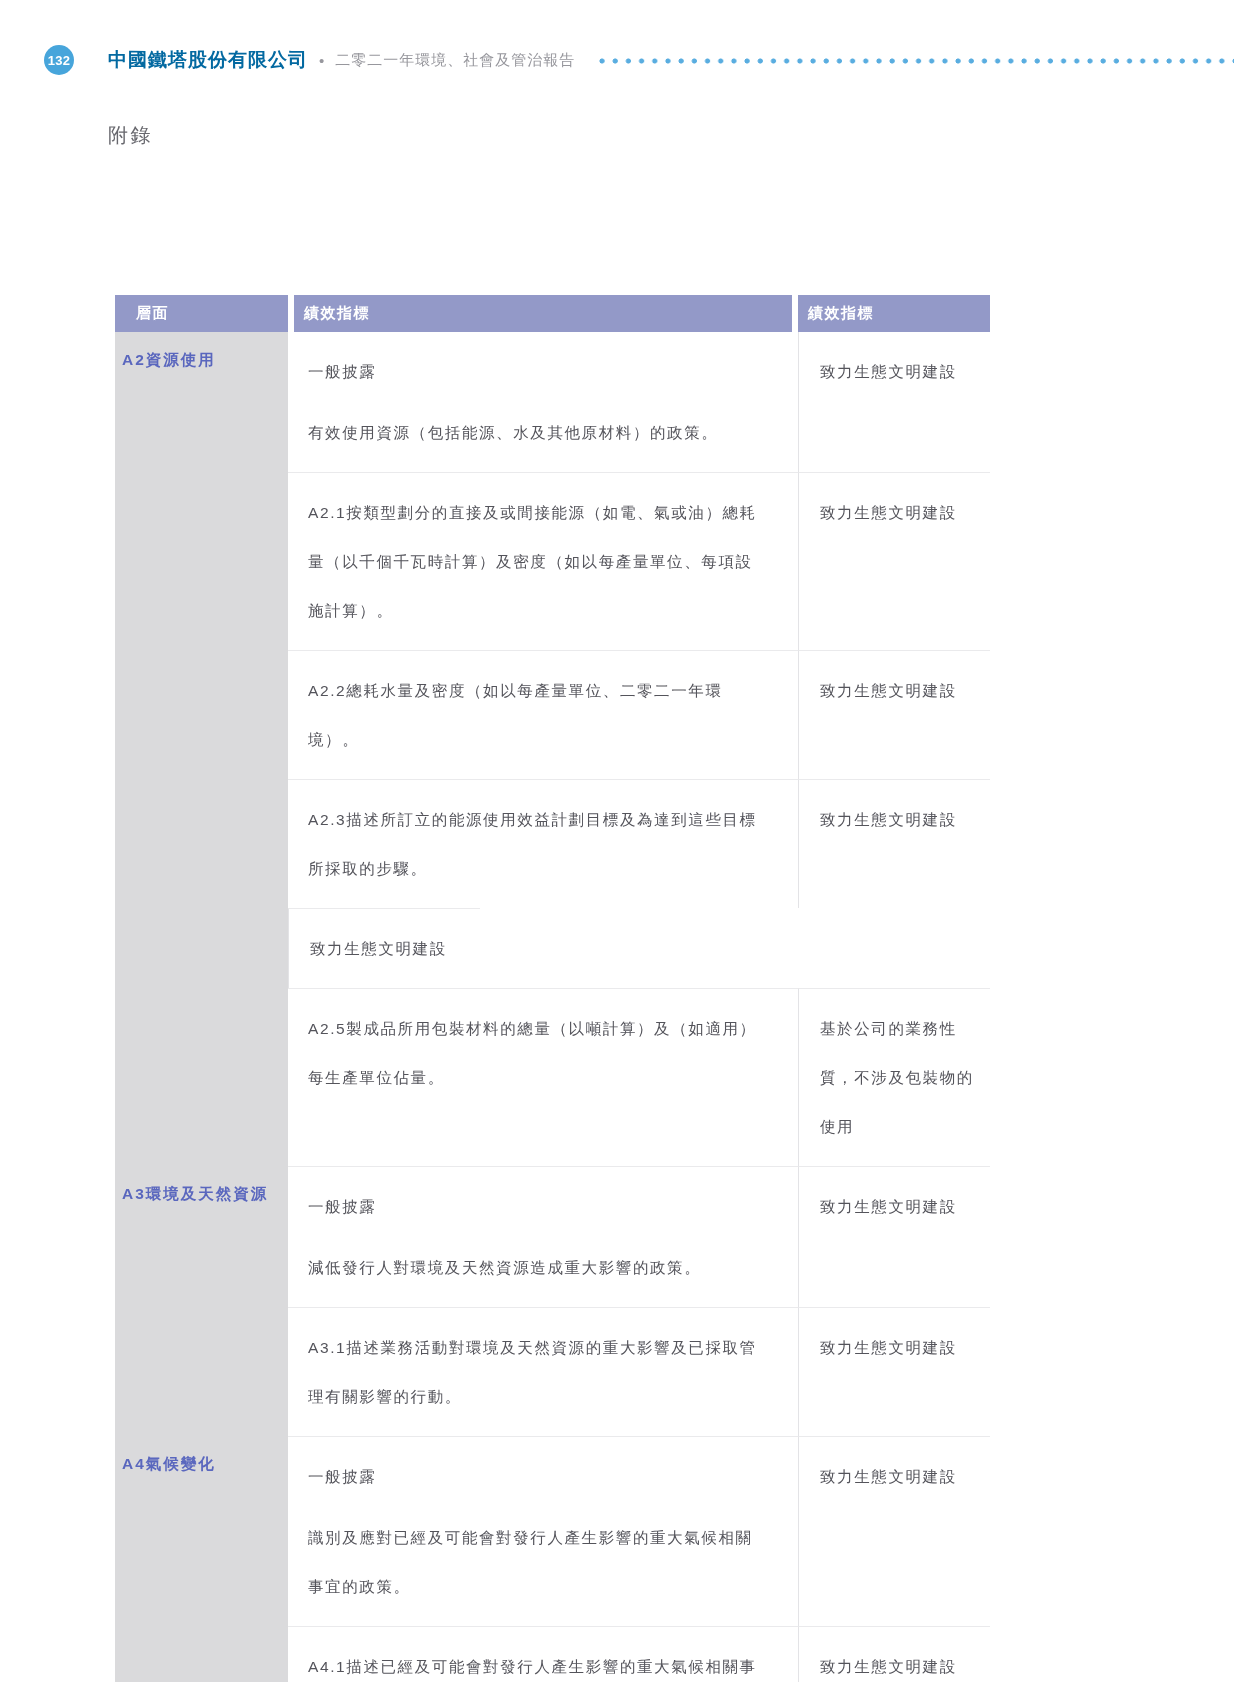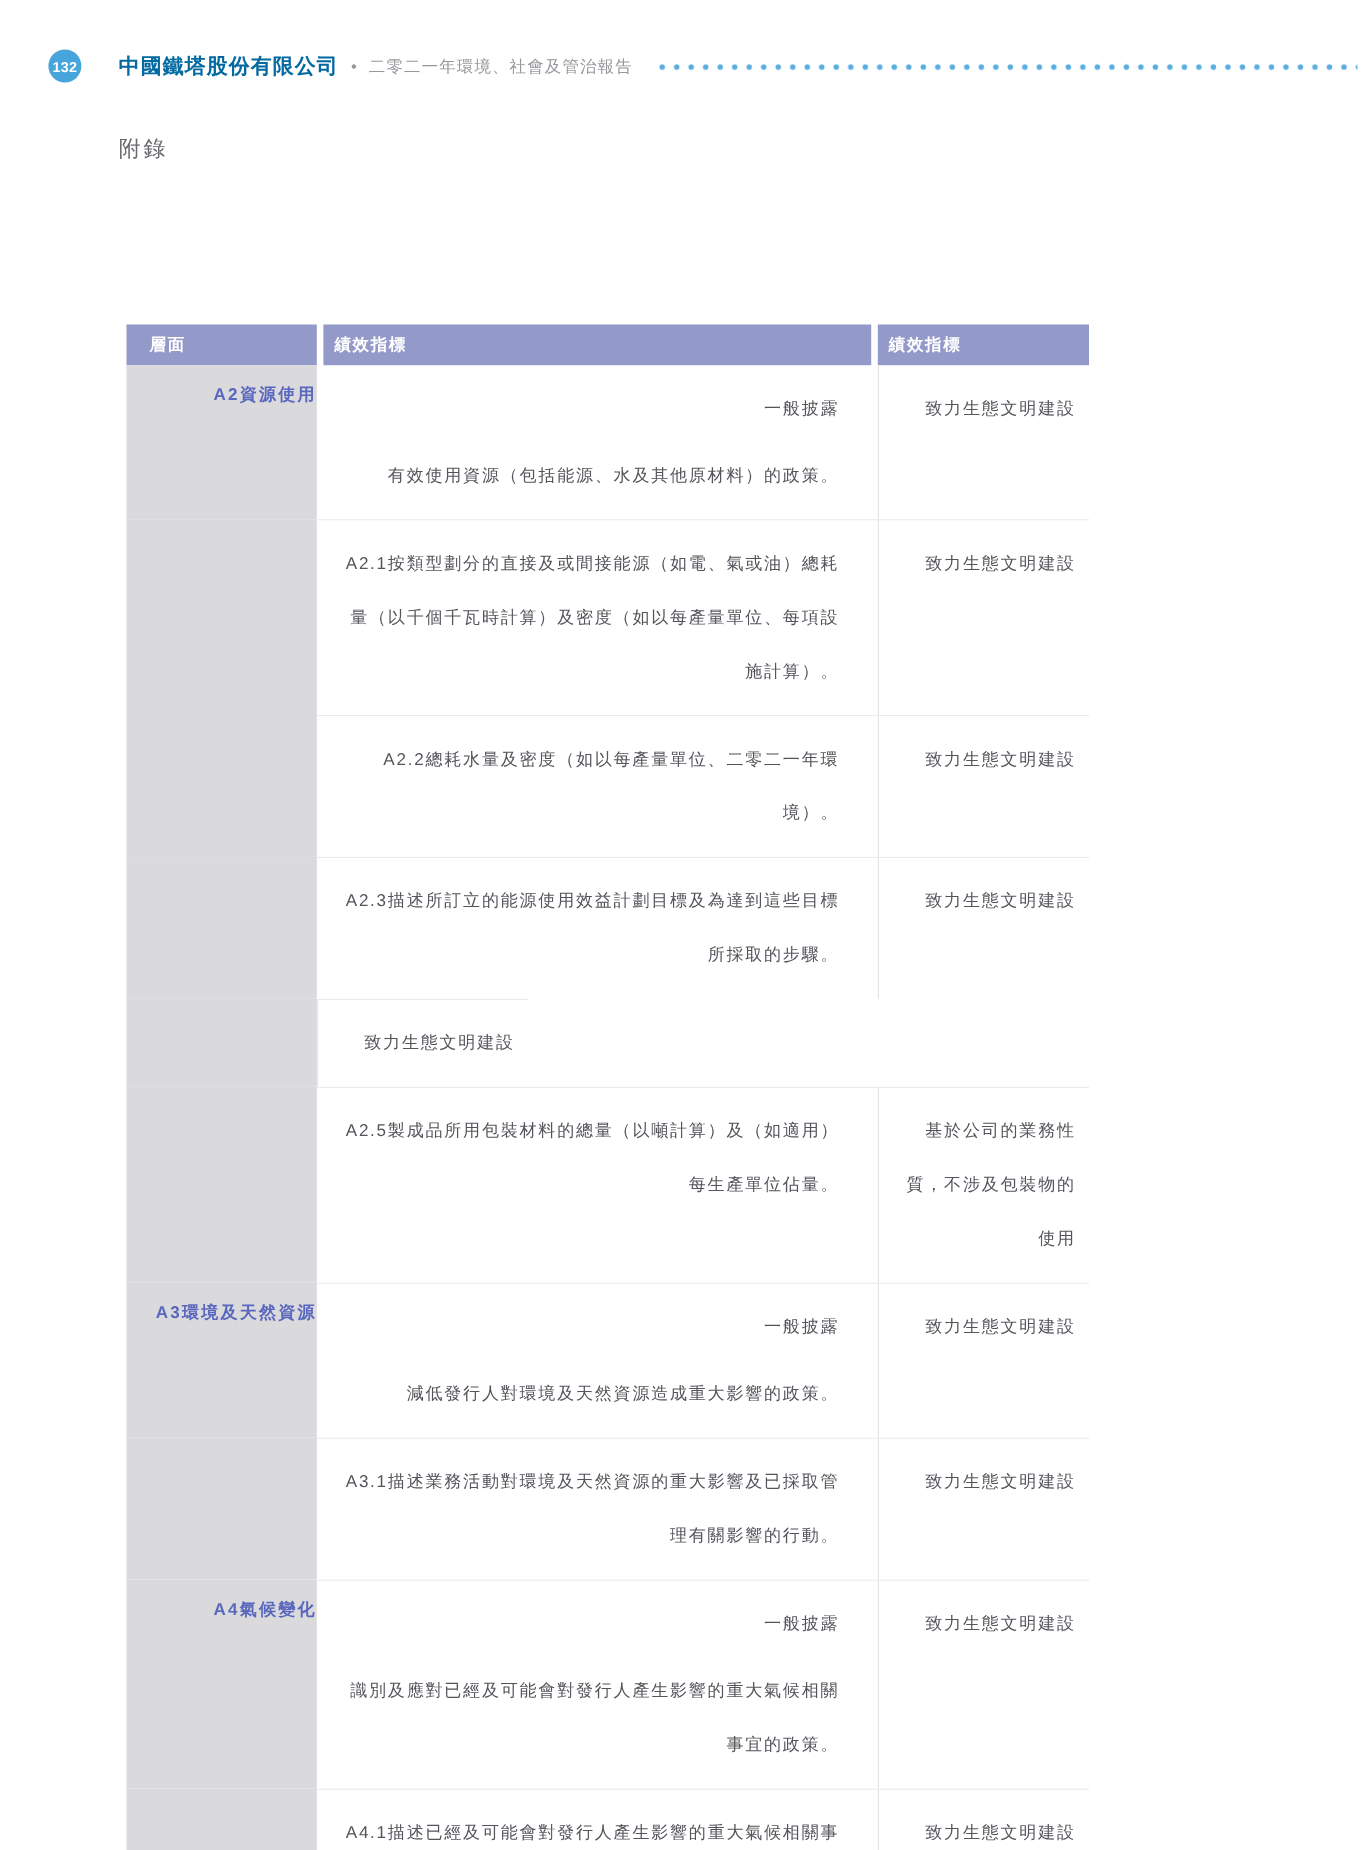--- a/index.html
+++ b/index.html
@@ -92,21 +92,21 @@
     font-size: 15px;
     letter-spacing: 1.5px;
     display: flex;
     align-items: center;
     box-sizing: border-box;
   }
   .th1 { width: 173px; padding-left: 21px;  margin-right: 6px; }
   .th2 { width: 498px; padding-left: 10px; margin-right: 6px; }
   .th3 { flex: 1;      padding-left: 10px; }
 
-  .trow { display: flex; text-align: right; }
+  .trow { display: flex; }
   .c1 {
     width: 173px;
     background: var(--aspect-col-bg, #DADADC);
     padding: 3px 0 3px 7px;
     box-sizing: border-box;
     flex: 0 0 auto;
   }
   .c2 {
     width: 510px;
     padding: 3px 12px 3px 8px;

